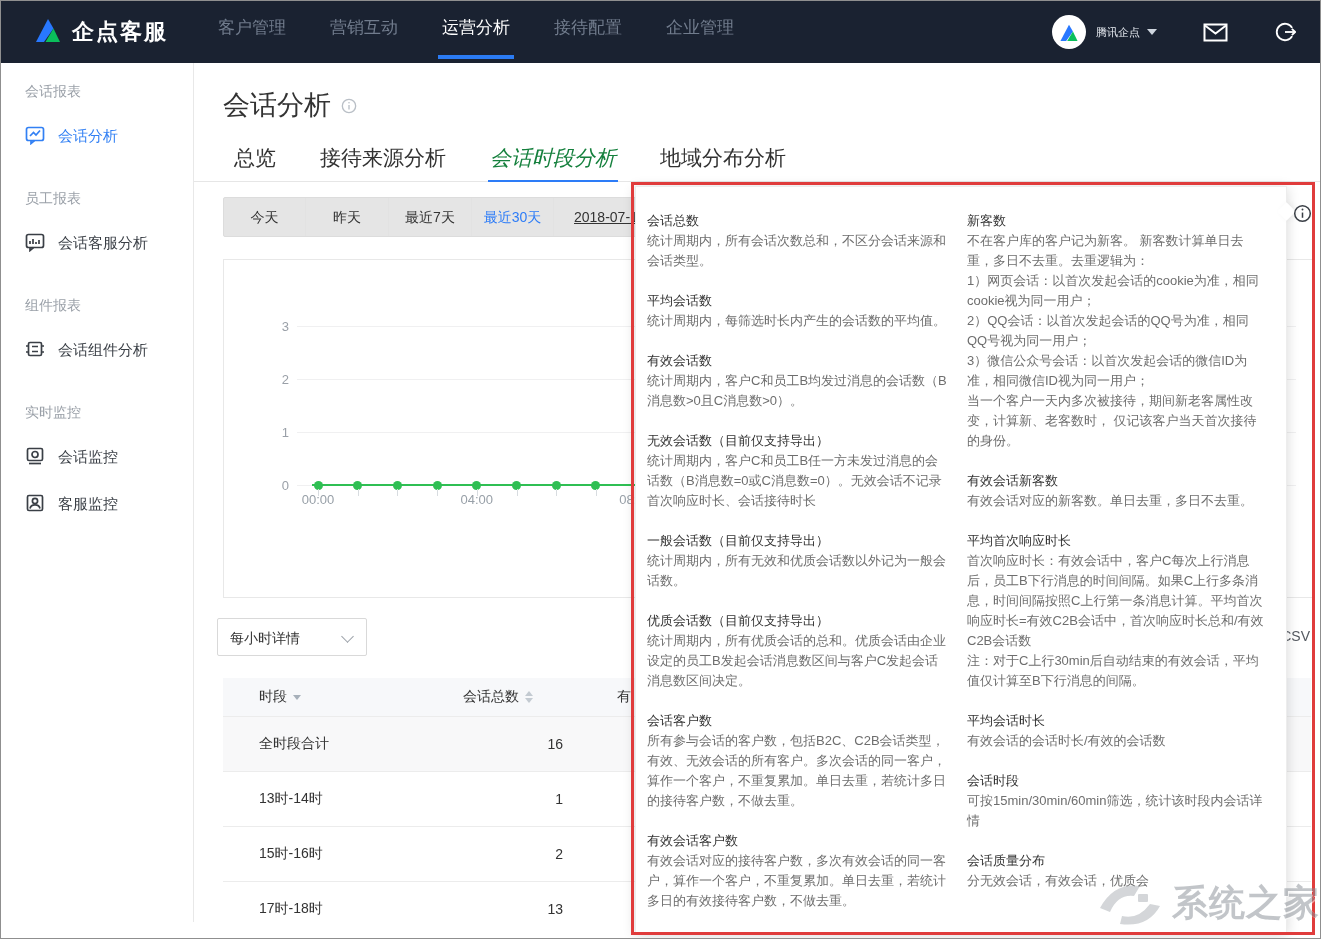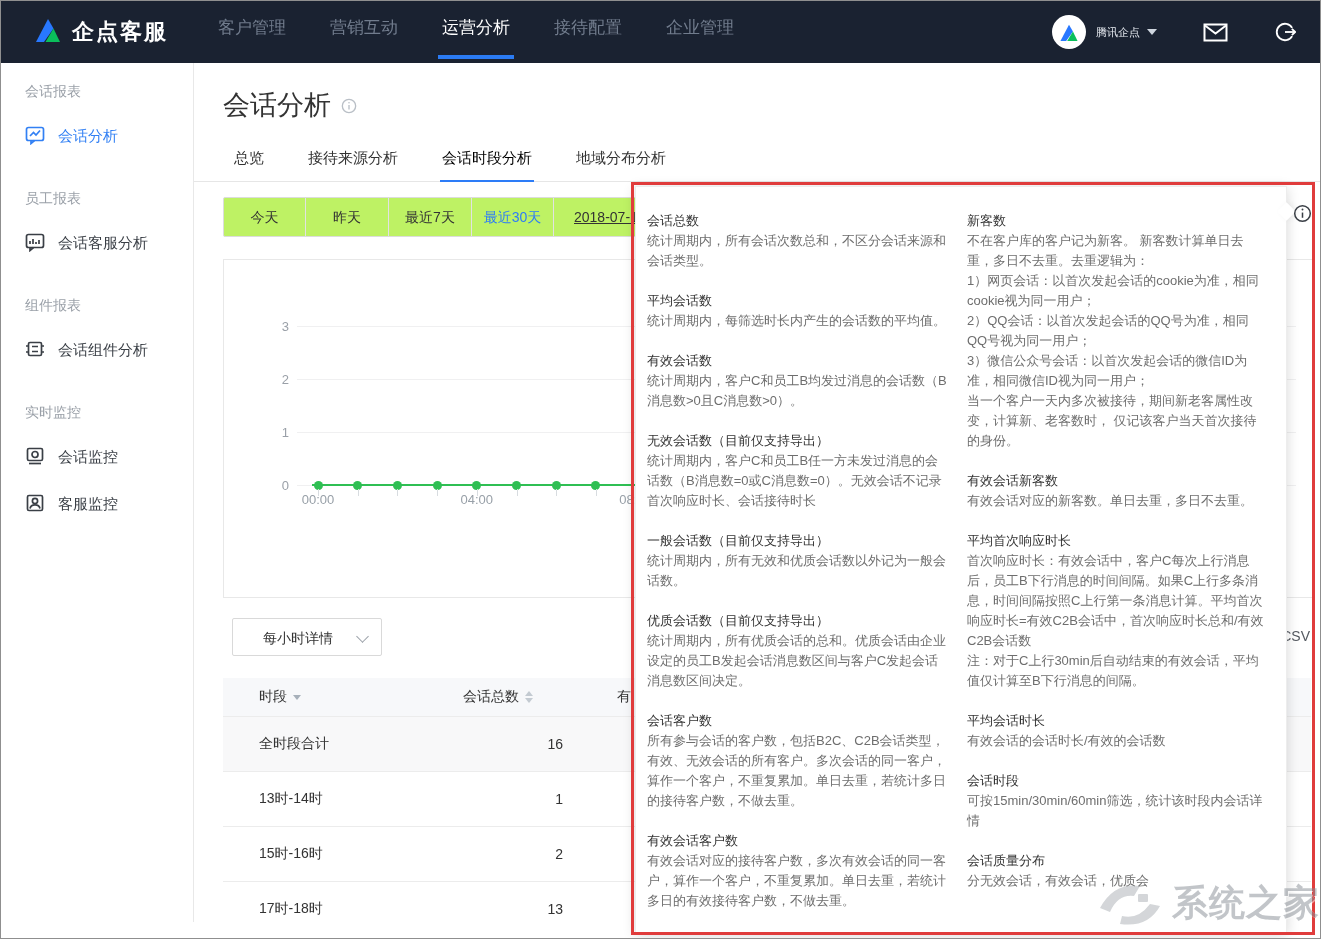--- a/index.html
+++ b/index.html
@@ -25,42 +25,42 @@
   .side-header{margin:20px 0 0 24px;color:#9aa0a8;font-size:14px;}
   .side-header + .side-header, .side-item + .side-header{margin-top:40px;}
   .side-item{display:flex;align-items:center;margin:24px 0 0 24px;color:#3a3f46;font-size:15px;gap:13px;cursor:pointer;}
   .side-item.active{color:#3280f4;}
   .side-item svg{flex:0 0 auto;}
 
   
   .main{position:absolute;left:193px;top:62px;right:0;bottom:0;background:#fff;}
   .page-title{position:absolute;top:24px;left:29px;font-size:27px;color:#333;display:flex;align-items:center;gap:10px;}
   .tabs{position:absolute;top:78px;left:0;right:0;height:41px;border-bottom:1px solid #e6e6e6;padding-left:38px;display:flex;gap:40px;box-sizing:border-box;}
-  .tab{height:41px;line-height:34px;font-size:15px;color:#333;cursor:pointer;padding:0 2px;box-sizing:border-box;}
-  .tab.active{color:#000000;border-bottom:2px solid #2d7cf7;}
-
-  .filter-group{position:absolute;top:134px;left:29px;display:flex;border:1px solid #dcdcdc;border-radius:2px;height:38px;background:#bef264;}
+  .tab{height:41px;line-height:34px;font-size:21px;color:#333;cursor:pointer;padding:0 2px;box-sizing:border-box;}
+  .tab.active{color:#15803d;border-bottom:2px solid #2d7cf7;font-style:italic;}
+
+  .filter-group{position:absolute;top:134px;left:29px;display:flex;border:1px solid #dcdcdc;border-radius:2px;height:38px;background:#e5e5e5;}
   .filter-cell{line-height:38px;font-size:14px;color:#333;text-align:center;cursor:pointer;border-left:1px solid #e2e2e2;}
   .filter-cell:first-child{border-left:none;}
   .filter-cell.w81{width:81px;} .filter-cell.w82{width:82px;}
   .filter-cell.active{color:#2d7cf7;}
   .filter-cell.date{width:150px;text-align:left;padding-left:20px;box-sizing:border-box;text-decoration:underline;}
 
   
   .chart-panel{position:absolute;top:196px;left:29px;width:1090px;height:337px;border:1px solid #e8e8e8;background:#fff;}
   .gridline{position:absolute;left:73px;right:18px;height:1px;background:#f0f0f1;}
   .ylab{position:absolute;width:40px;text-align:right;left:25px;font-size:13px;color:#9aa0a8;transform:translateY(-50%);}
   .chart-line{position:absolute;left:88px;top:224px;width:952px;height:2px;background:#2fbf53;}
   .dots{position:absolute;left:0;top:225px;width:100%;height:0;}
   .dot{position:absolute;top:-4px;width:9px;height:9px;border-radius:50%;background:#2fbf53;}
   .tickmark{position:absolute;top:4px;width:1px;height:7px;background:#d8dce0;}
   .xlab{position:absolute;top:232px;transform:translateX(-50%);font-size:13px;color:#98a0a8;}
 
   
-  .detail-select{position:absolute;top:555px;left:38px;width:150px;height:38px;border:1px solid #d9d9d9;border-radius:2px;line-height:38px;padding-left:30px;font-size:14px;color:#333;cursor:pointer;box-sizing:border-box;}
+  .detail-select{position:absolute;top:555px;left:23px;width:150px;height:38px;border:1px solid #d9d9d9;border-radius:2px;line-height:38px;padding-left:12px;font-size:14px;color:#333;cursor:pointer;box-sizing:border-box;}
   .chev{position:absolute;right:14px;top:13px;width:8px;height:8px;border-right:1.5px solid #9aa0a8;border-bottom:1.5px solid #9aa0a8;transform:rotate(45deg);}
   .export-link{position:absolute;top:565px;right:10px;font-size:14px;color:#555a61;cursor:pointer;}
 
   
   .table{position:absolute;top:615px;left:29px;right:9px;}
   .thead{display:flex;height:38px;align-items:center;background:#f7f8fa;font-size:14px;color:#333;}
   .th1{width:210px;padding-left:36px;box-sizing:border-box;cursor:pointer;}
   .th2{width:130px;text-align:center;cursor:pointer;}
   .th3{flex:1;padding-left:54px;box-sizing:border-box;cursor:pointer;}
   .trow{display:flex;height:54px;align-items:center;font-size:14px;color:#333;border-top:1px solid #ececec;}

